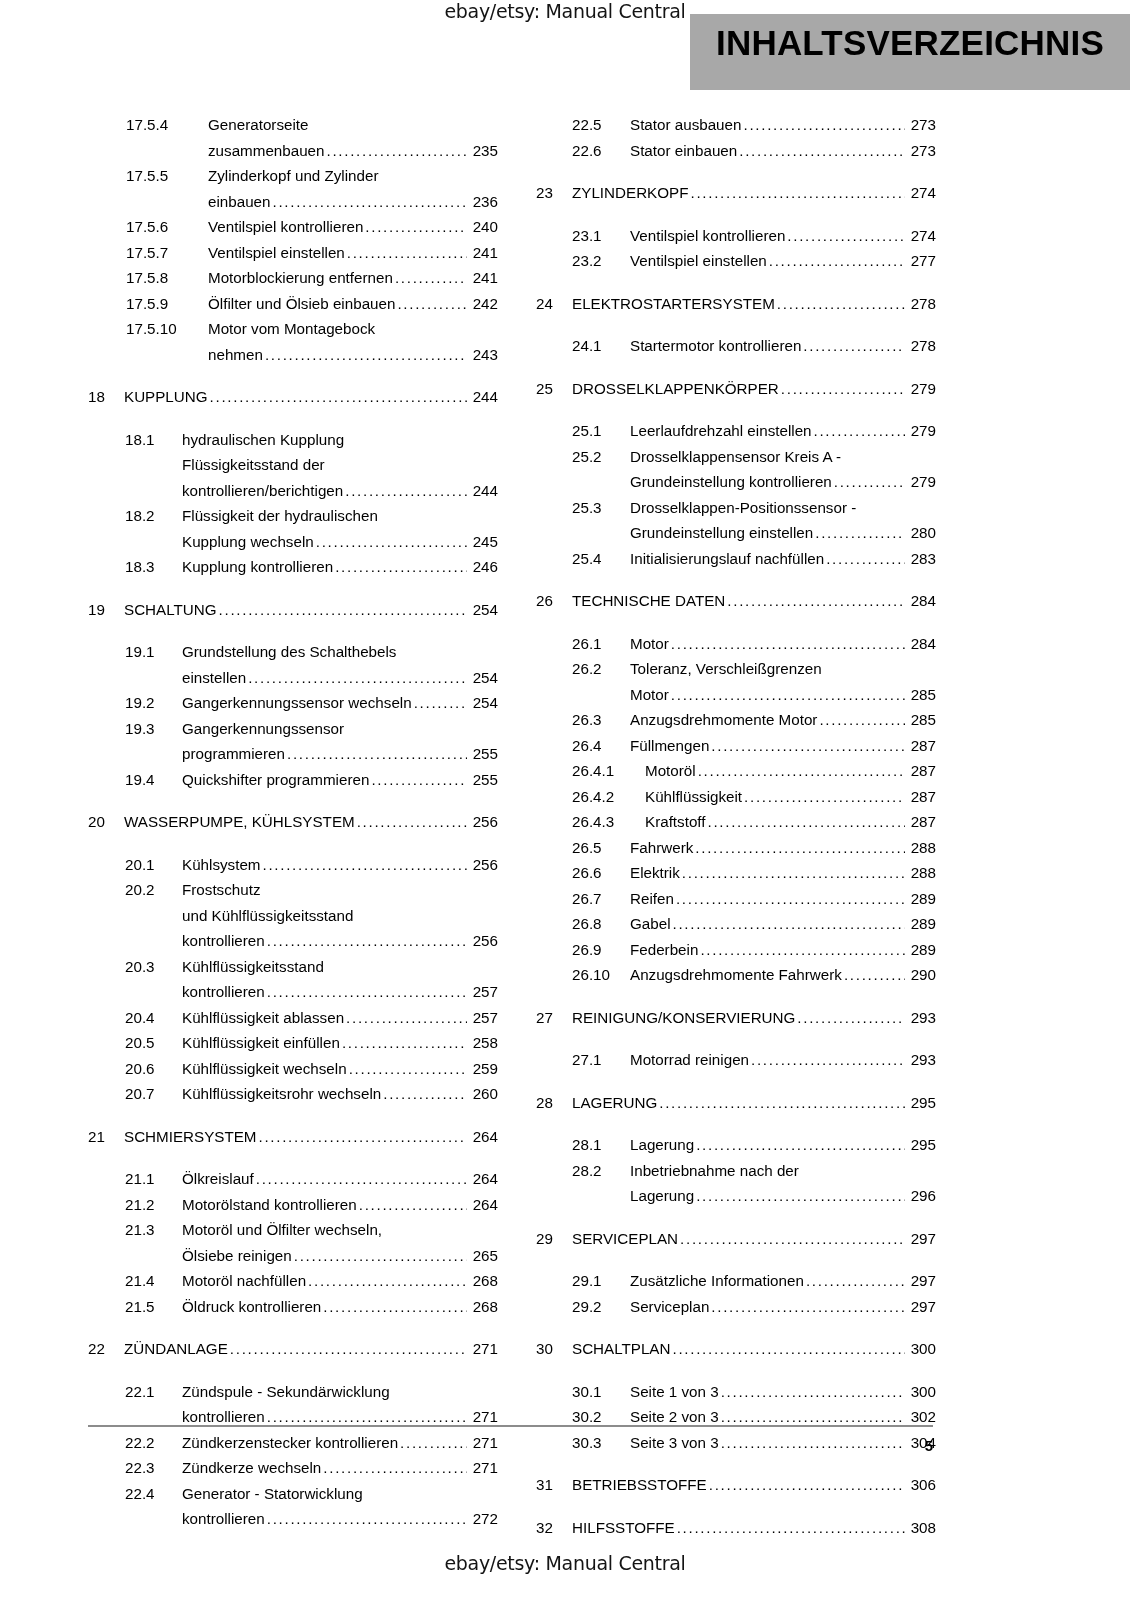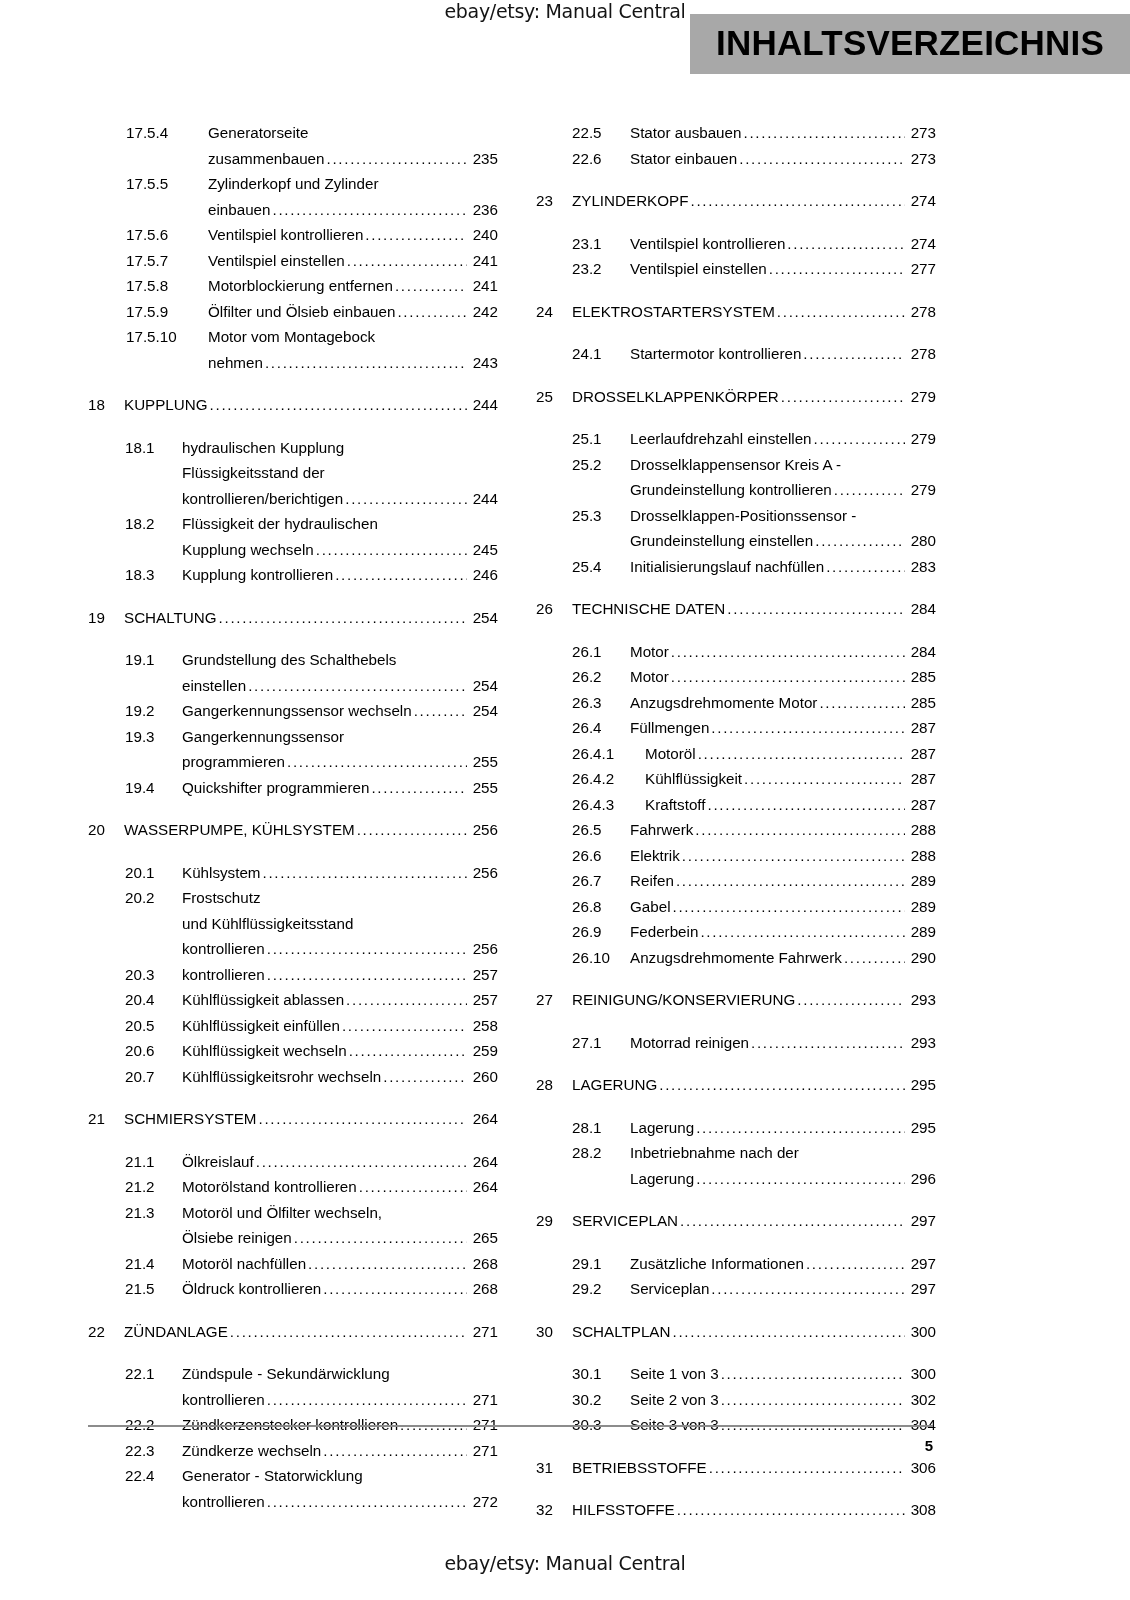--- a/index.html
+++ b/index.html
@@ -27,38 +27,38 @@
     font-size: 19px;
     letter-spacing: -0.3px;
     color: #141414;
     white-space: nowrap;
   }
   .title-bar {
     position: absolute;
     top: 14px;
     left: 690px;
     width: 440px;
-    height: 60px;
+    height: 76px;
     background: #a8a8a8;
   }
   .title-bar-text {
     position: absolute;
     left: 26px;
     top: 9px;
     font-size: 35px;
     font-weight: bold;
     letter-spacing: 0.2px;
     color: #000;
     white-space: nowrap;
   }
 
   
   .toc {
     position: absolute;
-    top: 120px;
+    top: 112px;
     left: 0;
     width: 1130px;
     height: 1250px;
   }
   .col {
     position: absolute;
     top: 0;
     font-size: 15.2px;
     line-height: 25.5px;
   }
@@ -362,20 +362,21 @@
           <div class="lead-row">
             <span class="txt">kontrollieren</span>
             <span class="dots">................................................................................</span>
             <span class="pg">256</span>
           </div>
         </div>
       </div>
       <div class="entry lvl2">
         <span class="num">20.3</span>
         <div class="body">
+          <div class="plain-row">Kühlflüssigkeitsstand</div>
           <div class="lead-row">
             <span class="txt">kontrollieren</span>
             <span class="dots">................................................................................</span>
             <span class="pg">257</span>
           </div>
         </div>
       </div>
       <div class="entry lvl2">
         <span class="num">20.4</span>
         <div class="body">
@@ -669,20 +670,21 @@
           <div class="lead-row">
             <span class="txt">Motor</span>
             <span class="dots">................................................................................</span>
             <span class="pg">284</span>
           </div>
         </div>
       </div>
       <div class="entry lvl2">
         <span class="num">26.2</span>
         <div class="body">
+          <div class="plain-row">Toleranz, Verschleißgrenzen</div>
           <div class="lead-row">
             <span class="txt">Motor</span>
             <span class="dots">................................................................................</span>
             <span class="pg">285</span>
           </div>
         </div>
       </div>
       <div class="entry lvl2">
         <span class="num">26.3</span>
         <div class="body">

